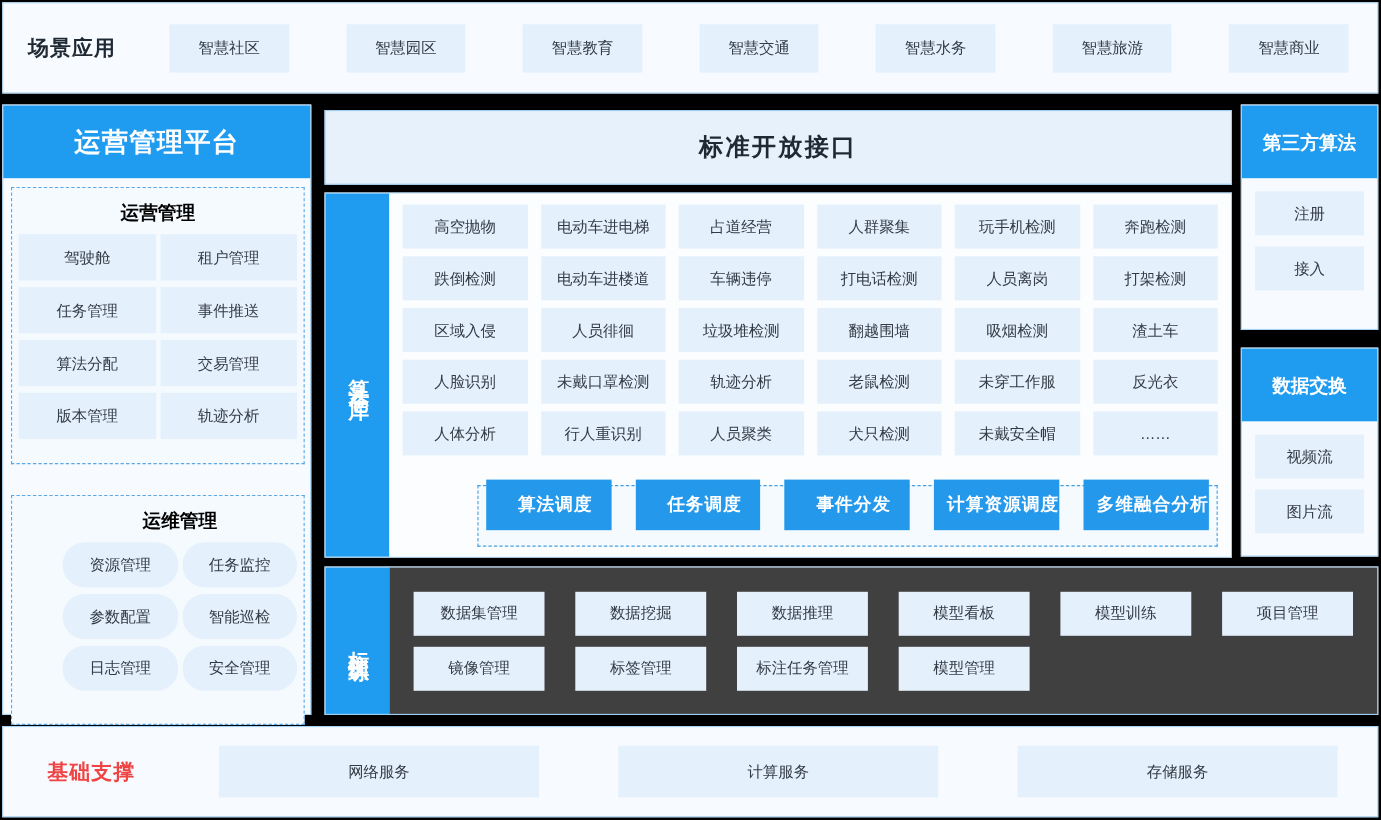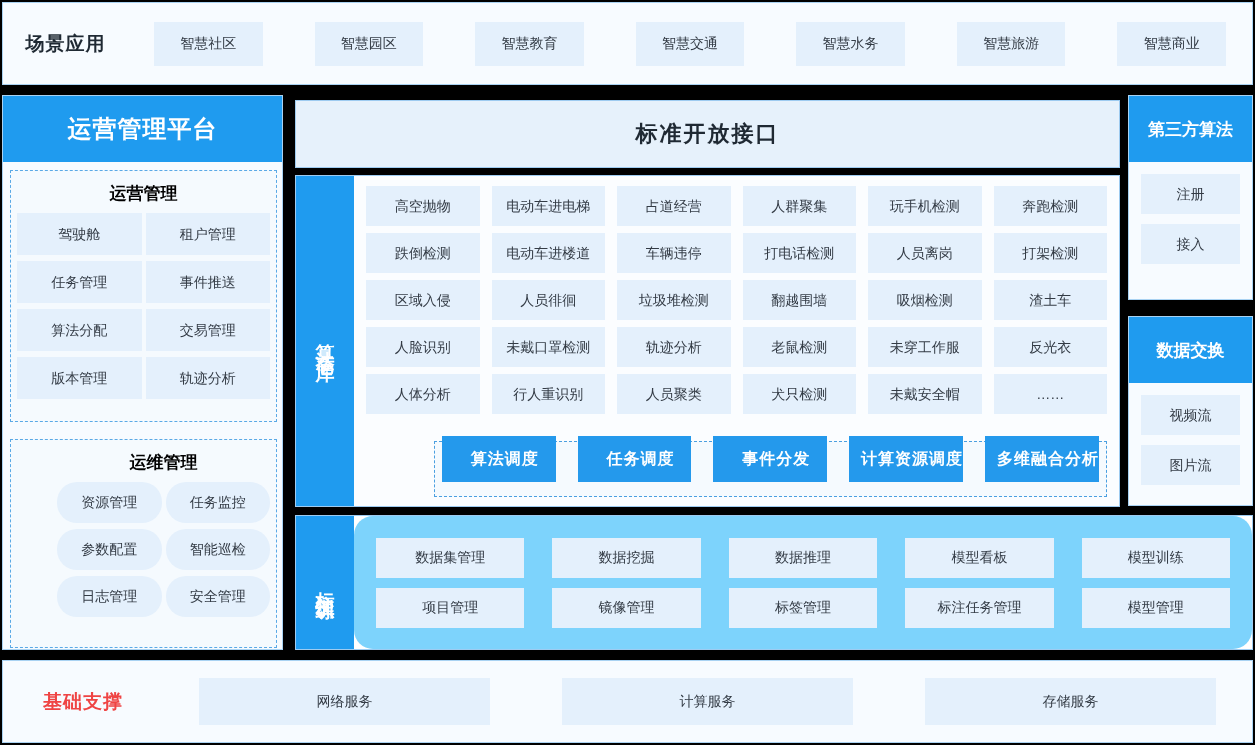--- a/index.html
+++ b/index.html
@@ -80,21 +80,21 @@
     width: 281px; height: 555px;
     background: #f7fbff;
     border: 1px solid #a9d2f2;
   }
   #ops-platform .hdr-blue { height: 66px; }
   #ops-group-operation {
     position: absolute; left: 7px; top: 74px;
     width: 267px; height: 252px;
   }
   #ops-group-maintain {
-    position: absolute; left: 7px; top: 343px;
+    position: absolute; left: 7px; top: 354px;
     width: 267px; height: 209px; padding-left: 40px;
   }
   .ops-group .section-title { margin-top: 11px; margin-bottom: 8px; }
   .ops-grid {
     display: grid;
     grid-template-columns: 1fr 1fr;
     gap: 6px 4px;
     padding: 0 6px;
   }
   .ops-grid .chip { height: 42px; }
@@ -153,27 +153,26 @@
   
   #annot-train {
     position: absolute; left: 295px; top: 515px;
     width: 958px; height: 135px;
     background: #ffffff;
     border: 1px solid #9ecbf0;
     display: flex;
   }
   #annot-train .sidelabel { width: 58px; letter-spacing: 3px; }
   #annot-body {
-    flex: 1; background: #7dd3fc;
+    flex: 1; background: #404040;
     display: grid;
-    grid-template-columns: repeat(5, 1fr);
+    grid-template-columns: repeat(6, 1fr);
     gap: 10px 28px;
     padding: 14px 22px;
     align-content: center;
-    border-radius: 19px;
   }
   #annot-body .chip { height: 40px; font-size: 14px; }
 
   
   #third-party {
     position: absolute; left: 1128px; top: 95px;
     width: 125px; height: 205px;
     background: #f7fbff;
     border: 1px solid #a9d2f2;
   }

